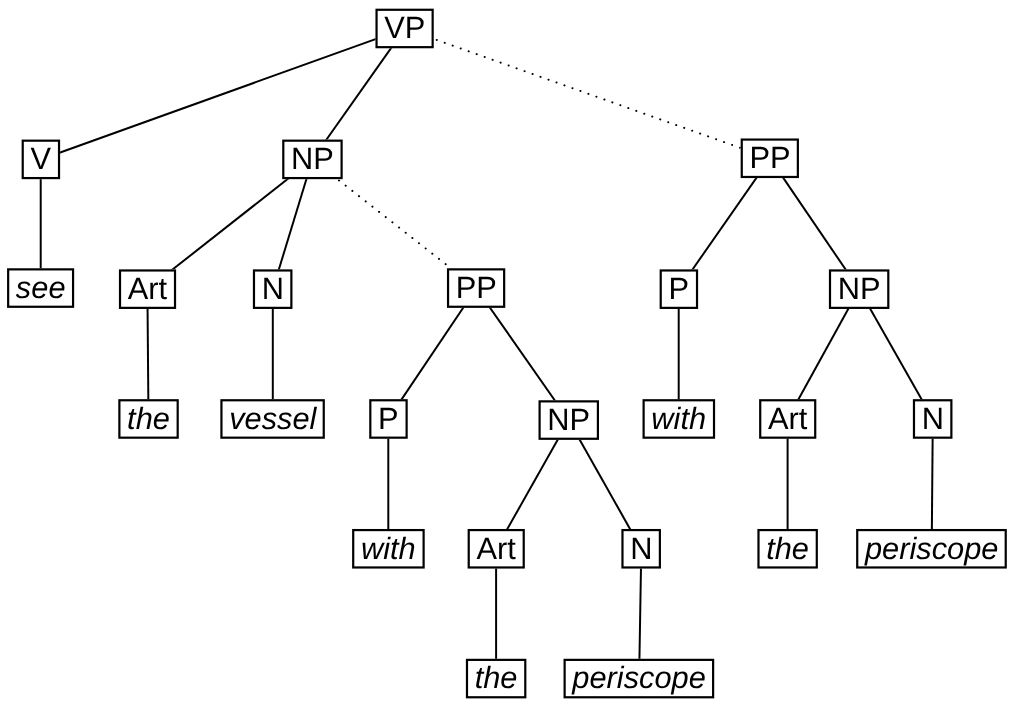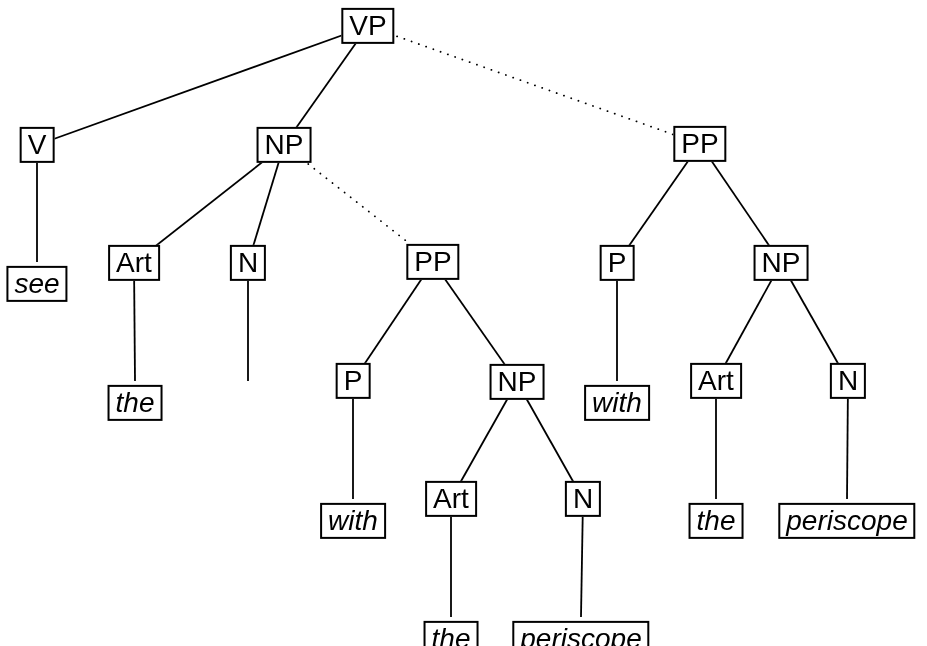--- a/index.html
+++ b/index.html
@@ -39,21 +39,20 @@
     border: 2px solid #000000;
     color: #000000;
     font-size: 28px;
     line-height: 1.08;
     padding: 1px 6px;
     white-space: nowrap;
     text-align: center;
   }
   .node.t {
     font-style: italic;
-    margin-top: 22px;
   }
 </style>
 </head>
 <body>
 
 <div id="tree">
   <svg id="edge-layer" xmlns="http://www.w3.org/2000/svg">
       <line x1="368" y1="26" x2="37" y2="145" class="solid" stroke="#000000"></line>
       <line x1="368" y1="26" x2="284" y2="145" class="solid" stroke="#000000"></line>
       <line x1="368" y1="26" x2="700" y2="144" class="dotted" stroke="#000000"></line>
@@ -86,20 +85,21 @@
   <div class="node" style="left:700px;top:144px">PP</div>
 
   <div class="node t" style="left:37px;top:262px">see</div>
   <div class="node" style="left:134px;top:263px">Art</div>
   <div class="node" style="left:248px;top:263px">N</div>
   <div class="node" style="left:433px;top:262px">PP</div>
   <div class="node" style="left:617px;top:263px">P</div>
   <div class="node" style="left:781px;top:263px">NP</div>
 
   <div class="node t" style="left:135px;top:381px">the</div>
+  <div class="node t" style="left:248px;top:381px">vessel</div>
   <div class="node" style="left:353px;top:381px">P</div>
   <div class="node" style="left:517px;top:382px">NP</div>
   <div class="node t" style="left:617px;top:381px">with</div>
   <div class="node" style="left:716px;top:381px">Art</div>
   <div class="node" style="left:848px;top:381px">N</div>
 
   <div class="node t" style="left:353px;top:499px">with</div>
   <div class="node" style="left:451px;top:499px">Art</div>
   <div class="node" style="left:583px;top:499px">N</div>
   <div class="node t" style="left:716px;top:499px">the</div>

